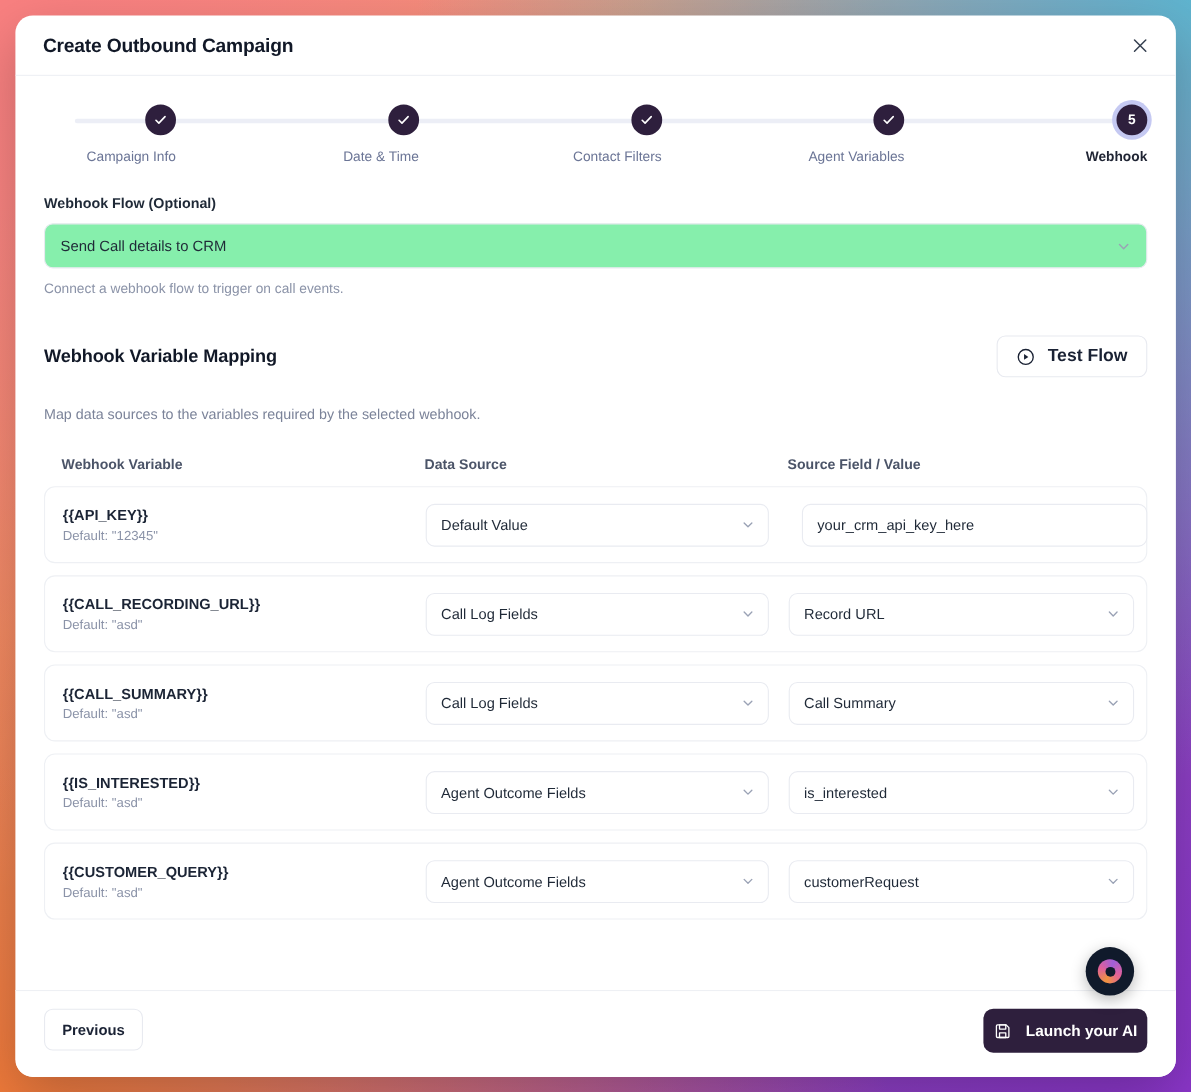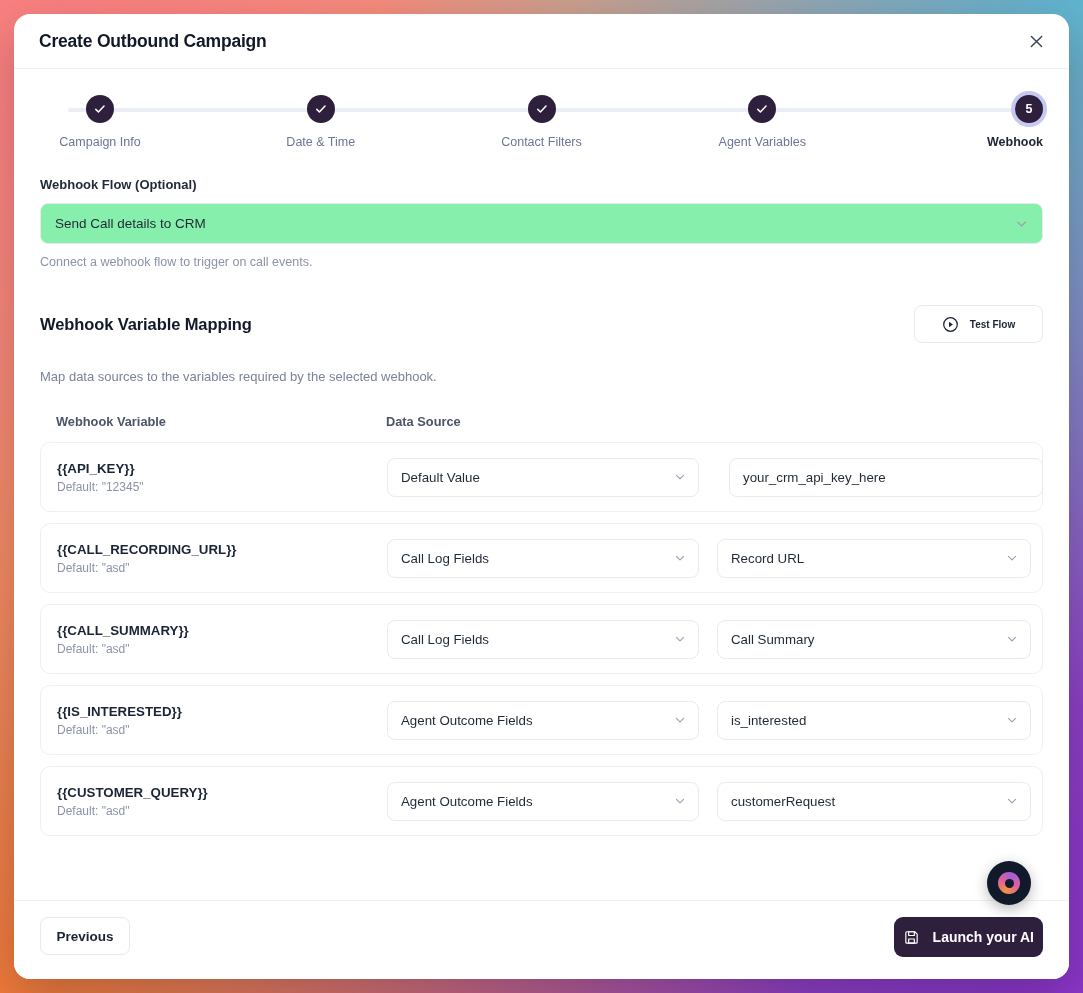--- a/index.html
+++ b/index.html
@@ -90,21 +90,21 @@
     background: #eceef6;
     border-radius: 2px;
     z-index: 0;
   }
   .step {
     position: relative;
     z-index: 1;
     width: 120px;
     display: flex;
     flex-direction: column;
-    align-items: center;
+    align-items: flex-end;
   }
   .step:first-child { align-items: flex-start; }
   .step:last-child  { align-items: flex-end; }
 
   .step-circle {
     width: 28px;
     height: 28px;
     border-radius: 50%;
     background: #2e1f3d;
     color: #ffffff;
@@ -188,21 +188,21 @@
     height: 38px;
     min-width: 129px;
     border: 1px solid #e8eaf0;
     border-radius: 8px;
     background: #ffffff;
     display: flex;
     align-items: center;
     justify-content: center;
     gap: 11px;
     padding: 0 17px;
-    font-size: 10px;
+    font-size: 16px;
     font-weight: bold;
     color: #1a2234;
     cursor: pointer;
   }
 
   .section-desc {
     margin-top: 26px;
     font-size: 13px;
     color: #7b8399;
   }
@@ -445,20 +445,21 @@
       </button>
     </div>
 
     <div class="section-desc">Map data sources to the variables required by the selected webhook.</div>
 
     <div class="map-table">
 
       <div class="map-head">
         <div class="th col-var">Webhook Variable</div>
         <div class="th col-src">Data Source</div>
+        <div class="th col-field">Source Field / Value</div>
       </div>
 
       <div class="map-row">
         <div class="col-var">
           <div class="var-name">{{API_KEY}}</div>
           <div class="var-default">Default: "12345"</div>
         </div>
         <div class="col-src">
           <div class="cell-select">
             <span>Default Value</span>

